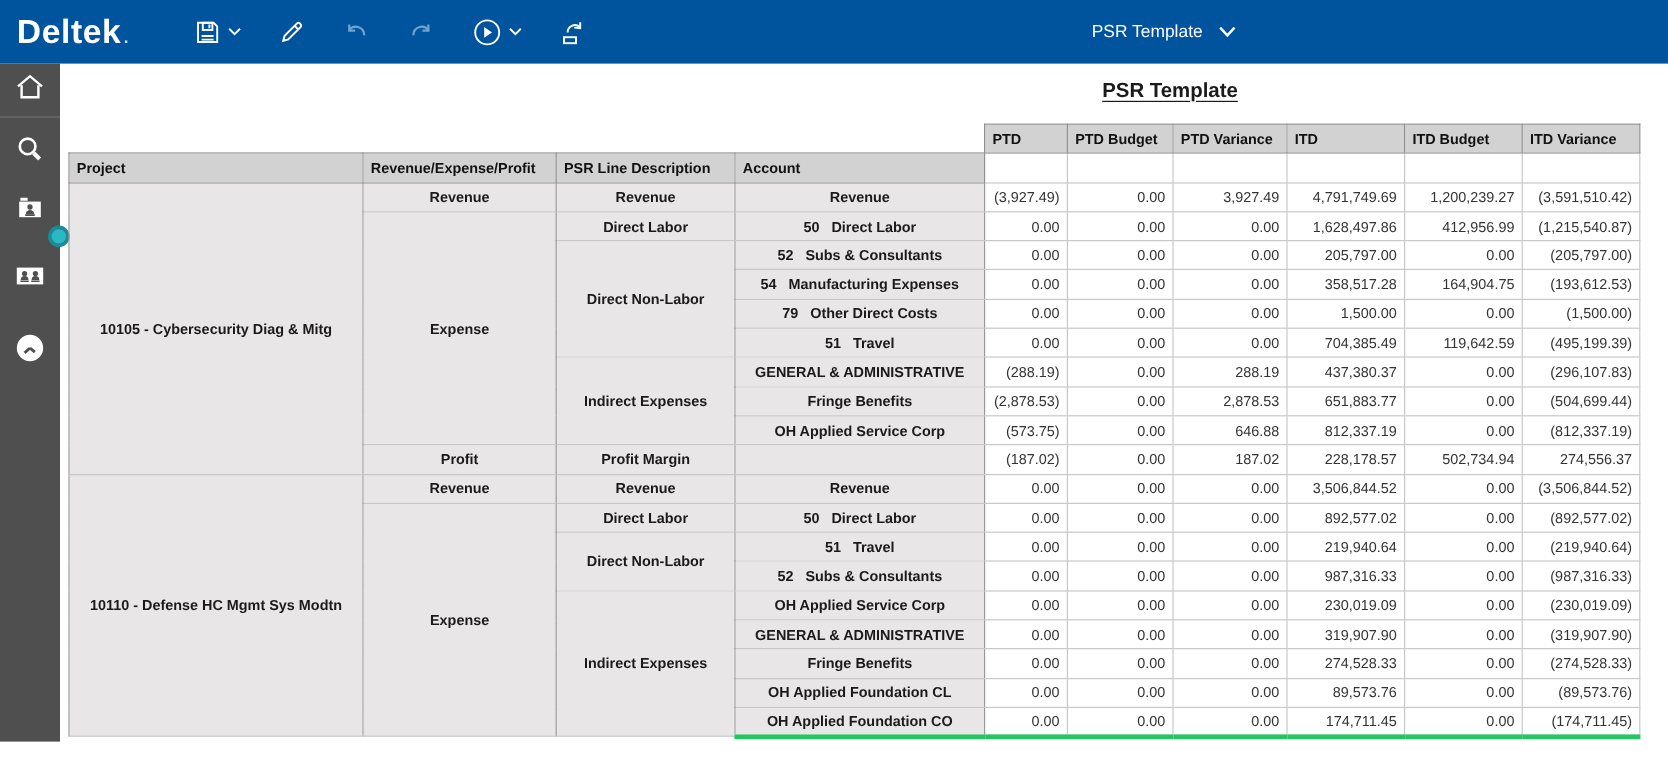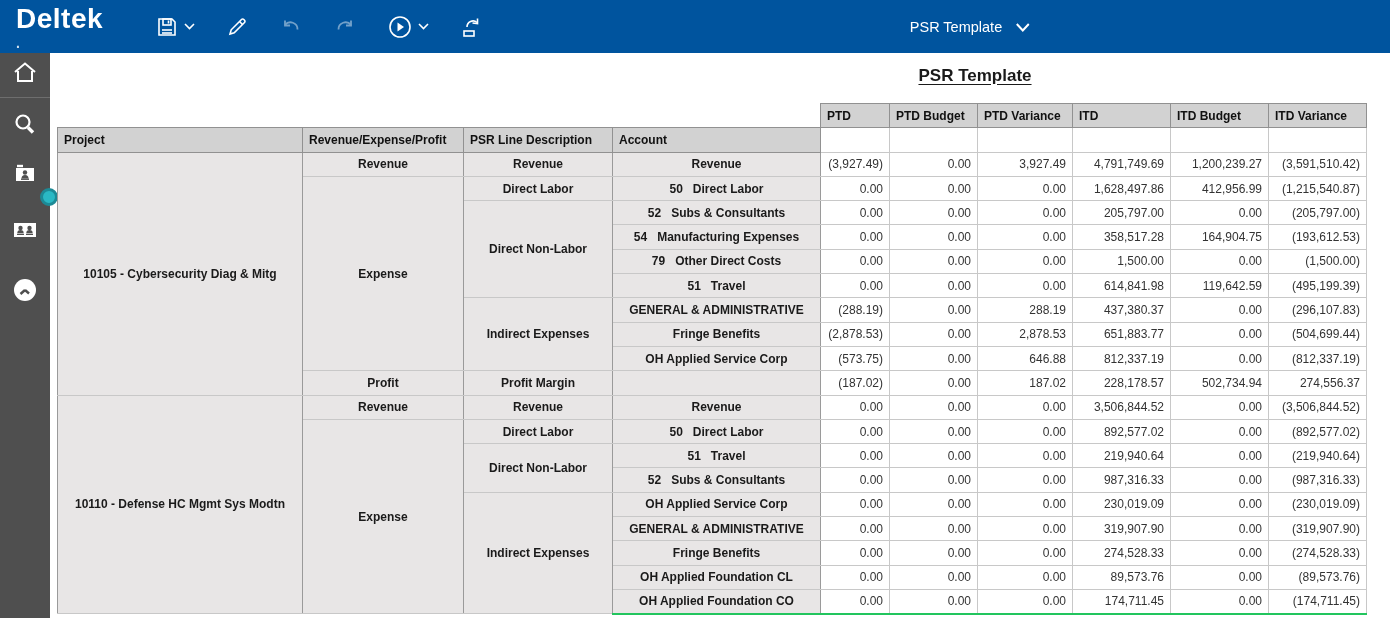--- a/index.html
+++ b/index.html
@@ -1,21 +1,21 @@
 <!DOCTYPE html>
 <html><head>
 <meta charset="utf-8">
 <style>
   * { margin:0; padding:0; box-sizing:border-box; }
   html,body { width:1390px; height:631px; background:#fff; font-family:"Liberation Sans", sans-serif; overflow:hidden; }
   .page { position:relative; width:1390px; height:631px; background:#fff; }
 
   
   .topbar { position:absolute; left:0; top:0; width:1390px; height:53px; background:#00549E; display:flex; align-items:center; }
-  .logo { margin-left:14px; color:#fff; font-size:28px; font-weight:bold; letter-spacing:.5px; display:flex; align-items:baseline;flex-direction:column; }
+  .logo { margin-left:14px; color:#fff; font-size:28px; font-weight:bold; letter-spacing:.5px; display:flex; align-items:baseline; }
   .logo .dot { font-size:14px; margin-left:2px; color:#cfe0ef; }
   .tb-icons { display:flex; align-items:center; margin-left:46px; gap:14px; }
   .tb-btn { display:flex; align-items:center; gap:5px; padding:6px 8px; cursor:pointer; border-radius:3px; }
   .tb-btn svg { display:block; }
   .tb-btn.disabled { opacity:.45; }
   .tpl-select { position:absolute; left:970px; top:0; height:53px; transform:translateX(-50%); display:flex; align-items:center; gap:14px; color:#fff; font-size:14.5px; cursor:pointer; }
 
   
   .sidebar { position:absolute; left:0; top:53px; width:50px; height:565px; background:#4F4F4F; }
   .sb-item { width:50px; height:44px; display:flex; align-items:center; justify-content:center; cursor:pointer; }
@@ -28,21 +28,21 @@
 
   table.psr { position:absolute; left:57px; top:103px; border-collapse:collapse; table-layout:fixed; }
   .psr th, .psr td { font-size:12px; padding:0 6px; height:24.3px; overflow:hidden; white-space:pre; }
   .psr th { background:#D2D2D2; color:#111; font-weight:bold; text-align:left; border:1px solid #919191; height:24px; }
   .psr td.spacer { border:none; background:#fff; }
   .psr td.lbl { background:#E8E6E6; color:#1a1a1a; font-weight:bold; text-align:center;
                 border-left:1px solid #9a9a9a; border-right:1px solid #9a9a9a;
                 border-top:1px solid #c8c8c8; border-bottom:1px solid #c8c8c8;margin-left:16px; }
   .psr td.num { background:#fff; color:#333; text-align:right; border:1px solid #c8c8c8; }
   .psr td.empty { background:#fff; border:1px solid #c8c8c8; }
-  .psr tr.last td { border-bottom:2px solid #22c55e; }
+  .psr tr.last td { border-bottom:4px solid #22c55e; }
 </style>
 </head>
 <body>
 
 <div class="page">
 
   <div class="topbar">
     <div class="logo">
       <span>Deltek</span>
         <span class="dot">.</span>
@@ -262,21 +262,21 @@
           <td class="num">0.00</td>
           <td class="num">1,500.00</td>
           <td class="num">0.00</td>
           <td class="num">(1,500.00)</td>
         </tr>
         <tr>
           <td class="lbl">51   Travel</td>
           <td class="num">0.00</td>
           <td class="num">0.00</td>
           <td class="num">0.00</td>
-          <td class="num">614,841.98</td>
+          <td class="num">704,385.49</td>
           <td class="num">119,642.59</td>
           <td class="num">(495,199.39)</td>
         </tr>
         <tr>
           <td class="lbl" rowspan="3">Indirect Expenses</td>
           <td class="lbl">GENERAL &amp; ADMINISTRATIVE</td>
           <td class="num">(288.19)</td>
           <td class="num">0.00</td>
           <td class="num">288.19</td>
           <td class="num">437,380.37</td>

